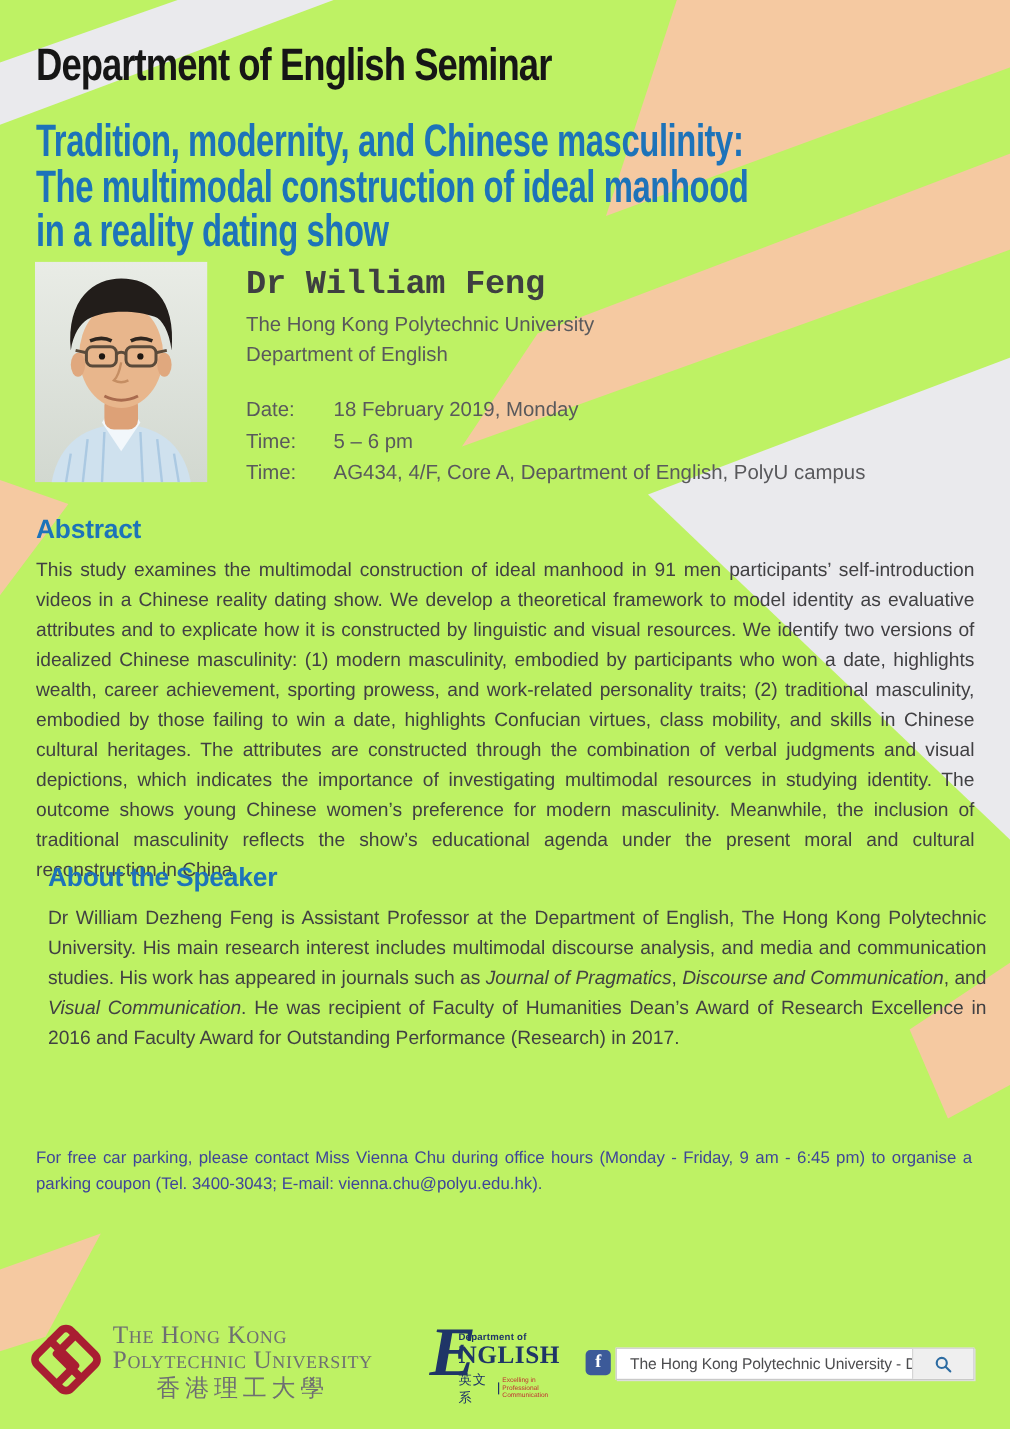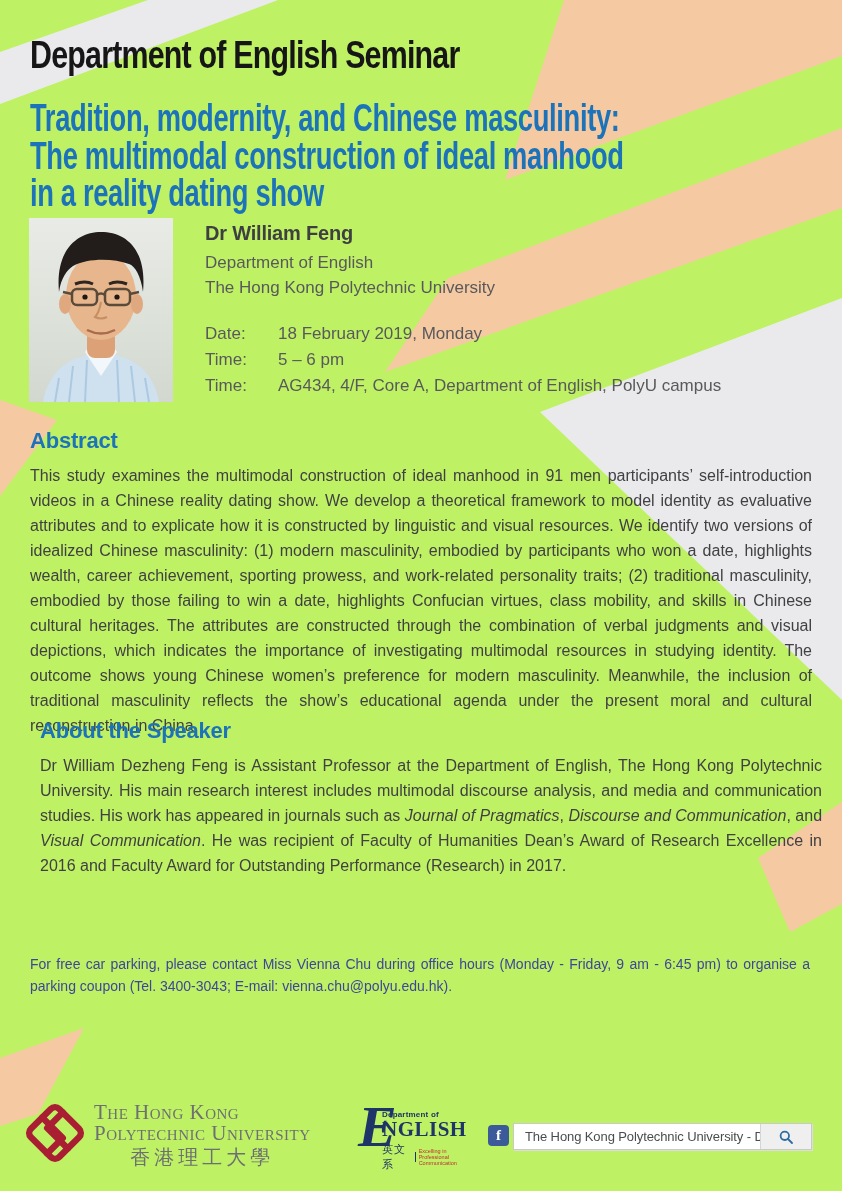--- a/index.html
+++ b/index.html
@@ -19,21 +19,21 @@
   }
   .title{
     left:30px;top:100px;font-size:38px;line-height:37.5px;font-weight:bold;
     color:#1D73B9;letter-spacing:-.5px;transform:scaleX(.72);transform-origin:left top;
     white-space:nowrap;
   }
 
   
   .photo{left:29px;top:218px;width:144px;height:184px;overflow:hidden;}
   .speaker{left:205px;top:222px;width:600px;}
-  .speaker-name{font-size:20px;font-weight:bold;color:#3E3F41;letter-spacing:-.2px;}
+  .speaker-name{font-size:28px;font-weight:bold;color:#3E3F41;letter-spacing:-.2px;font-family:Liberation Mono, monospace;}
   .speaker-affil{margin-top:5px;font-size:17px;line-height:25px;color:#59595C;}
   .details{margin-top:21px;font-size:17px;line-height:26px;color:#59595C;}
   .detail-row{display:flex;}
   .detail-label{width:73px;flex:0 0 73px;}
 
   
   .section-heading{font-size:22px;font-weight:bold;color:#1D73B9;letter-spacing:-.2px;}
   .abstract{left:30px;top:428px;width:782px;}
   .about{left:40px;top:718px;width:782px;}
   .body-text{
@@ -151,22 +151,22 @@
       <circle cx="88" cy="79" r="2.6" fill="#1e1712"></circle>
 
       <path d="M72,84 Q70,95 66,99 Q72,102 78,99" stroke="#c58e63" stroke-width="2" fill="none"></path>
       <path d="M58,112 Q72,119 86,112" stroke="#a96b4e" stroke-width="2.5" fill="none"></path>
     </svg>
   </div>
 
   <div class="layer speaker">
     <div class="speaker-name">Dr William Feng</div>
     <div class="speaker-affil">
+      <div>The Hong Kong Polytechnic University</div>
       <div>Department of English</div>
-      <div>The Hong Kong Polytechnic University</div>
     </div>
     <div class="details">
       <div class="detail-row">
         <span class="detail-label">Date:</span>
         <span>18 February 2019, Monday</span>
       </div>
       <div class="detail-row">
         <span class="detail-label">Time:</span>
         <span>5 – 6 pm</span>
       </div>

